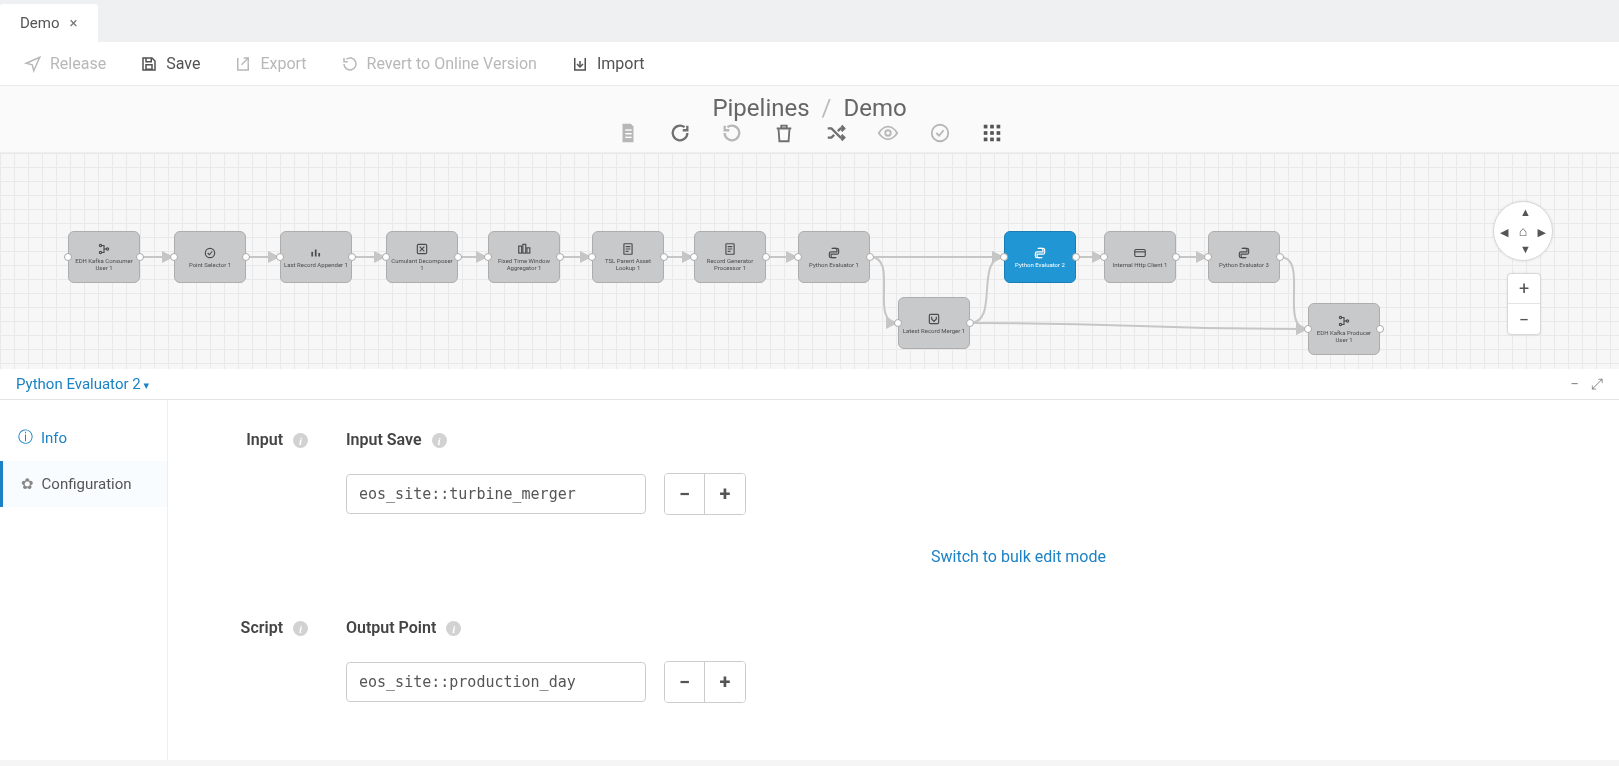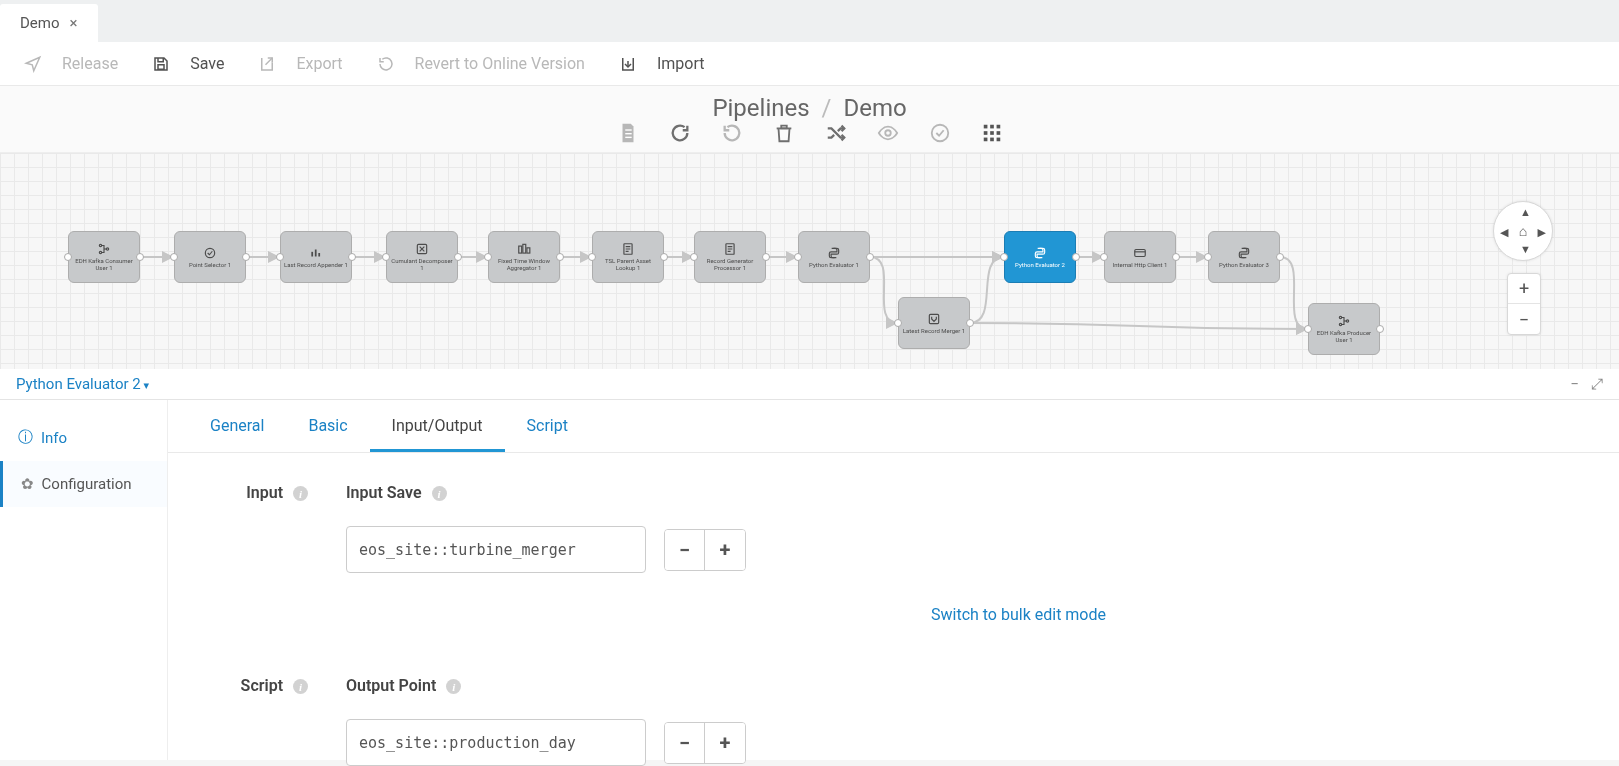--- a/index.html
+++ b/index.html
@@ -5,21 +5,21 @@
 * { box-sizing: border-box; margin: 0; padding: 0; font-family: -apple-system, BlinkMacSystemFont, "Segoe UI", Roboto, Arial, sans-serif; }
 body { background: #f5f5f5; width: 1619px; height: 766px; overflow: hidden; color: #333; }
 
 
 .tabbar { display: flex; background: #eef0f1; height: 42px; align-items: flex-end; }
 .tab { background: #fff; padding: 10px 20px 10px 20px; font-size: 15px; color: #555; border-top-left-radius: 3px; border-top-right-radius: 3px; display: flex; align-items: center; gap: 10px; }
 .tab .close { color: #777; cursor: pointer; font-size: 15px; }
 
 
 .actions { display: flex; align-items: center; gap: 34px; padding: 12px 24px; background: #fff; border-bottom: 1px solid #e9e9e9; font-size: 16px; }
-.actions .act { display: flex; align-items: center; gap: 20px; color: #525252; cursor: pointer; }
+.actions .act { display: flex; align-items: center; gap: 8px; color: #525252; cursor: pointer; }
 .actions .act.disabled { color: #b8b8b8; cursor: default; }
 .actions svg { width: 18px; height: 18px; }
 
 
 .header { display: flex; align-items: center; justify-content: space-between; padding: 8px 18px; background: #fafafa; border-bottom: 1px solid #eee; flex-direction: column; }
 .bc { font-size: 24px; color: #666; }
 .bc .sep { color: #bbb; padding: 0 6px; }
 .hdr-icons { display: flex; align-items: center; gap: 30px; color: #b7b7b7; }
 .hdr-icons svg { width: 22px; height: 22px; cursor: pointer; }
 .hdr-icons .grid-icon { color: #555; }
@@ -79,21 +79,21 @@
 .subtabs { display:flex; gap:0; padding: 0 20px; border-bottom:1px solid #e9e9e9;}
 .subtabs .stab { padding: 16px 22px 14px; font-size: 16px; color:#1b82c5; cursor:pointer; border-bottom: 3px solid transparent;}
 .subtabs .stab.active { color:#444; border-bottom-color:#2196d4; background:#fff;}
 .form { padding: 30px 40px 10px 70px; display:flex; flex-direction:column; gap: 52px;}
 .row { display:flex; gap: 38px; align-items: flex-start;}
 .lbl { width: 70px; text-align:right; font-weight:600; color:#444; font-size: 16px; padding-top: 0;}
 .info-icon { width:15px; height:15px; background:#d2d2d2; color:#fff; border-radius:50%; display:inline-flex; align-items:center; justify-content:center; font-size:11px; font-style:italic; font-family: Georgia, serif; margin-left:6px; vertical-align:middle;}
 .fieldset { flex:1; max-width: 760px;}
 .field-title { font-weight:600; color:#444; font-size:16px; margin-bottom: 24px;}
 .field-row { display:flex; gap: 18px; align-items:center;}
-input.txt { height:47px; width:300px; padding:0 12px; font-size:15px; border:1px solid #ccc; border-radius:4px; color:#555; font-family: Consolas, monospace;}
+input.txt { height:40px; width:300px; padding:0 12px; font-size:15px; border:1px solid #ccc; border-radius:4px; color:#555; font-family: Consolas, monospace;}
 .pm { display:flex; border:1px solid #ccc; border-radius:4px; overflow:hidden;}
 .pm button { width:40px; height:40px; background:#fff; border:none; font-size:20px; font-weight:700; color:#555; cursor:pointer;}
 .pm button:first-child { border-right:1px solid #ccc;}
 .bulk-link { text-align:right; color:#1b82c5; font-size:16px; cursor:pointer; margin-top:32px;}
 
 .right-col { flex:1; }
 </style>
 </head>
 <body>
 
@@ -400,26 +400,20 @@
       <span class="i-ico">ⓘ</span>
       <span>Info</span>
     </div>
     <div class="item active">
       <span class="i-ico">✿</span>
       <span>Configuration</span>
     </div>
   </div>
 
   <div class="right-col">
-    <div class="subtabs">
-      <div class="stab">General</div>
-      <div class="stab">Basic</div>
-      <div class="stab active">Input/Output</div>
-      <div class="stab">Script</div>
-    </div>
 
     <div class="form">
 
       <div class="row">
         <div class="lbl">
           <span>Input</span>
           <span class="info-icon">i</span>
         </div>
         <div class="fieldset">
           <div class="field-title">

